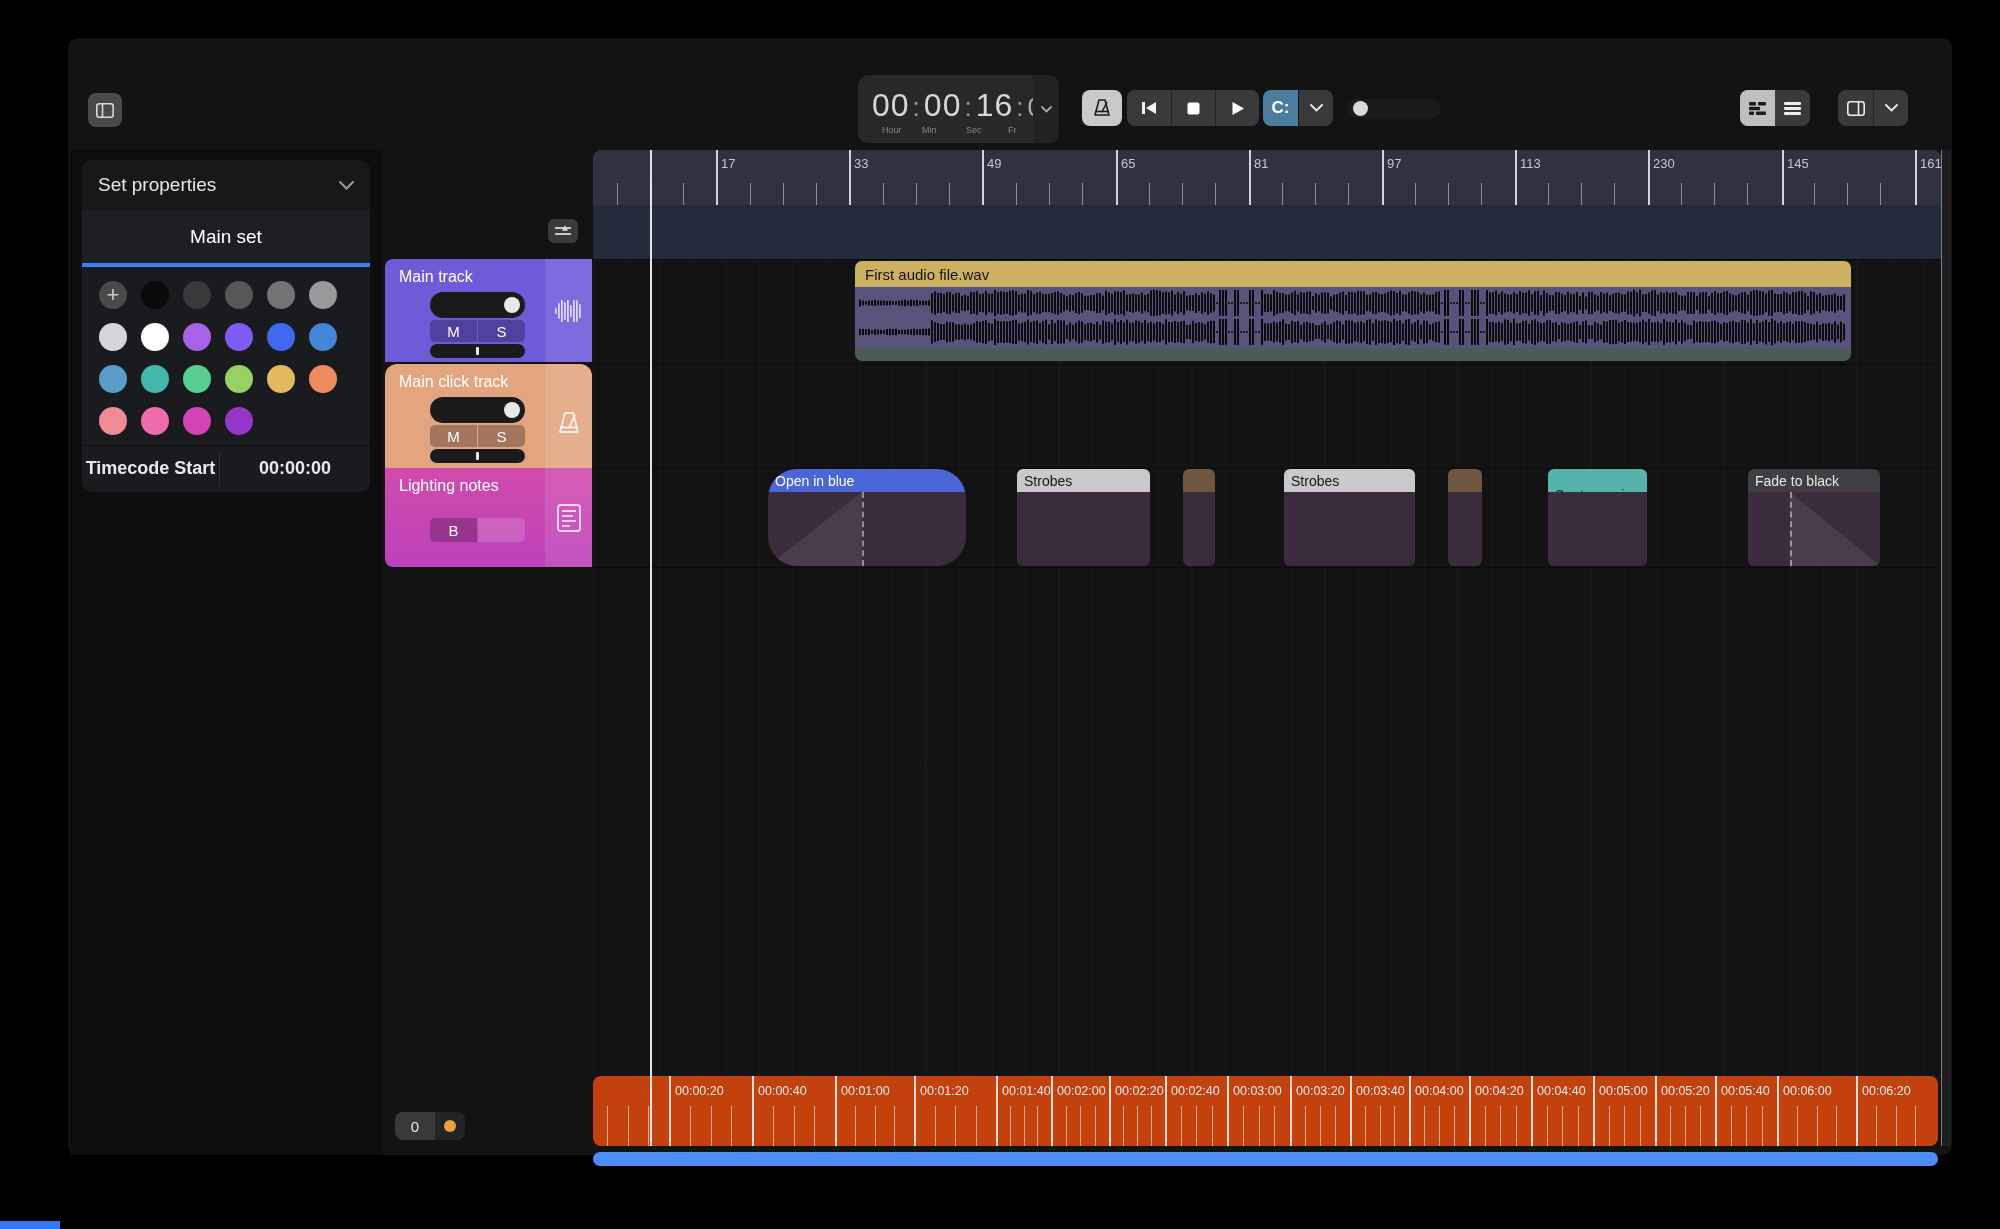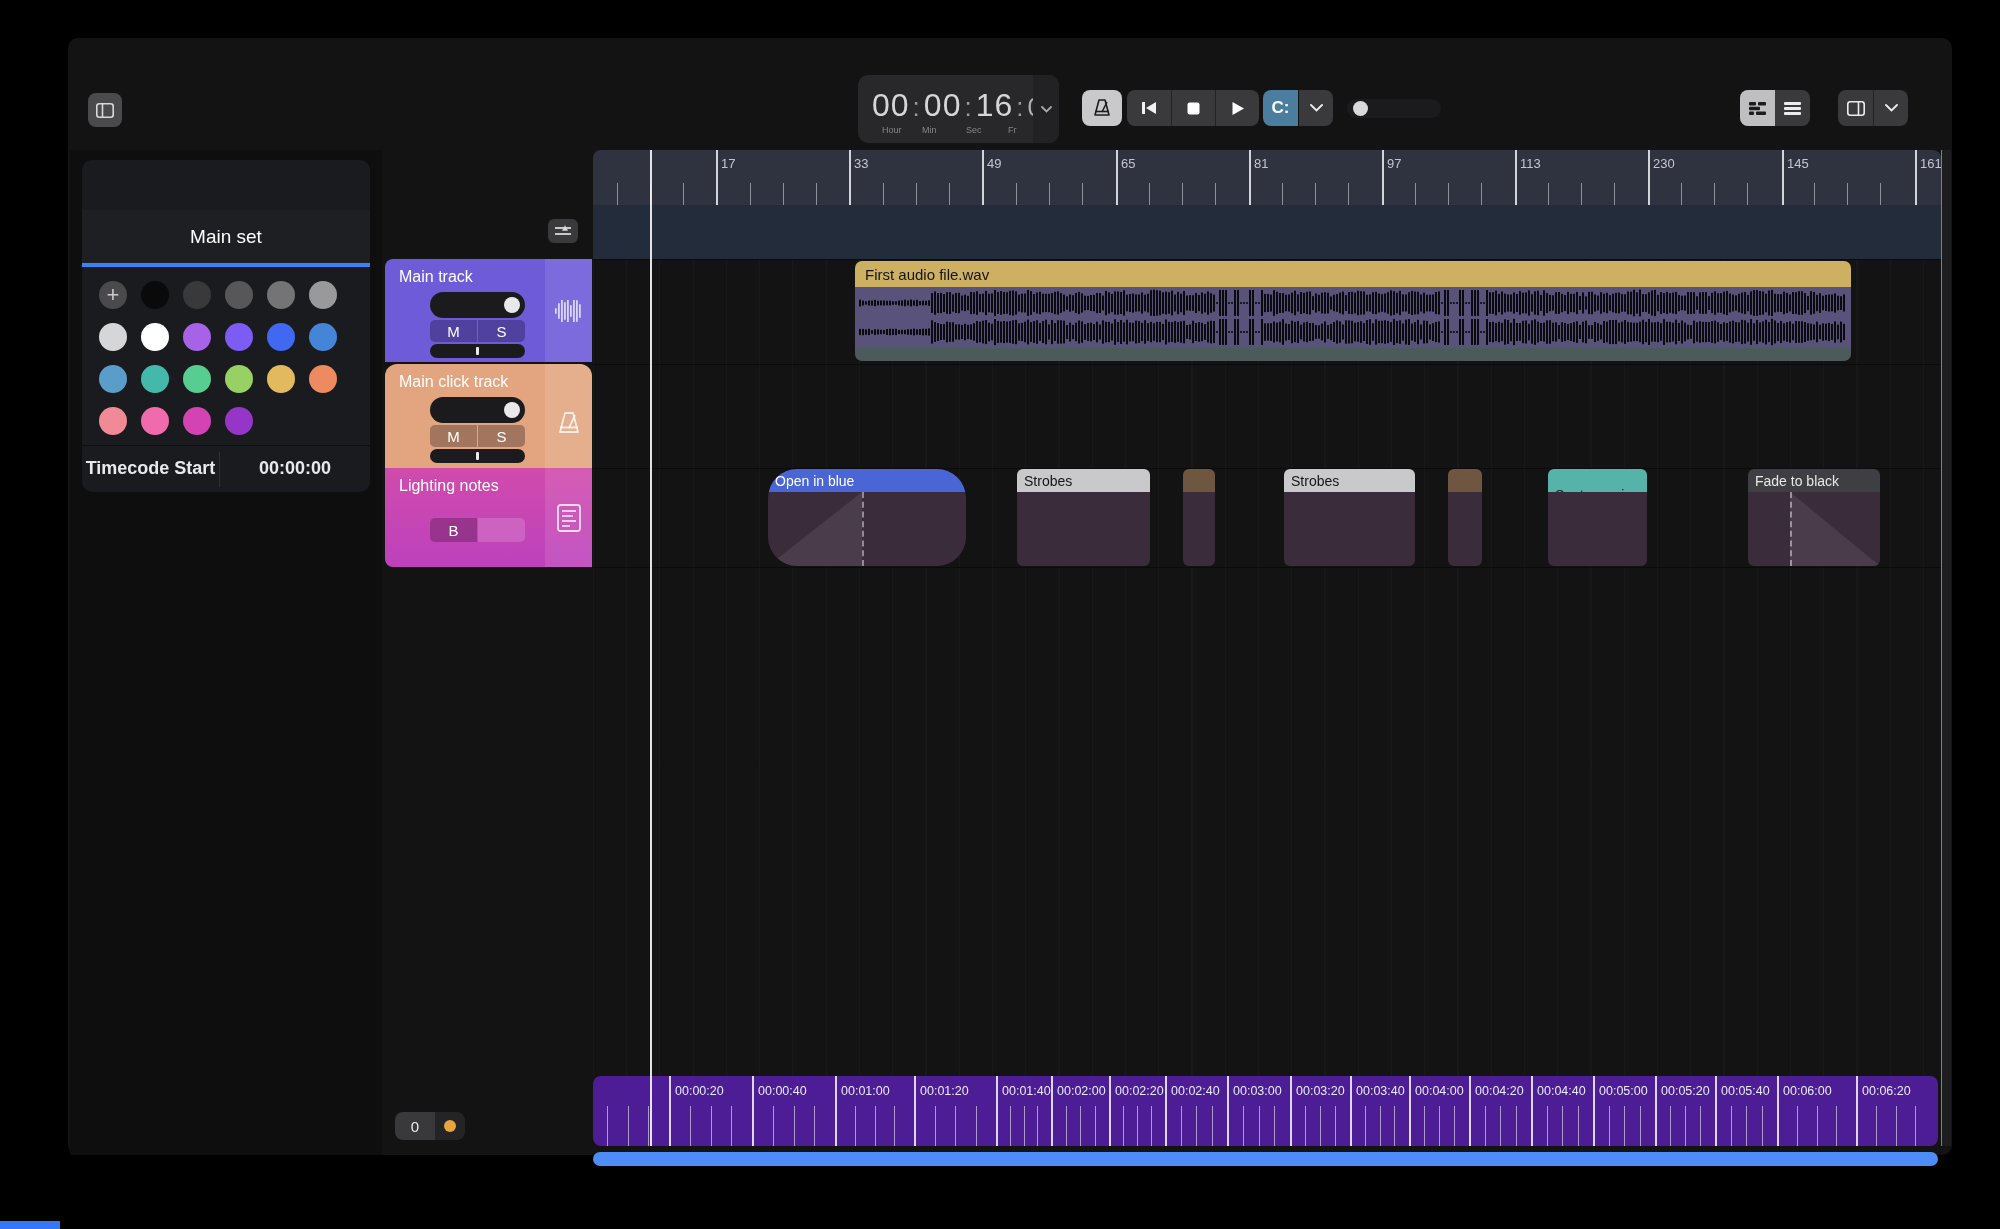--- a/index.html
+++ b/index.html
@@ -65,21 +65,21 @@
   #audio-clip .bd{position:absolute;left:0;right:0;top:26px;height:61px;}
   #audio-clip .ft{position:absolute;left:0;right:0;top:87px;bottom:0;}
   
   .lclip{position:absolute;top:469px;height:97px;border-radius:6px;overflow:hidden;}
   .lclip .hd{position:absolute;left:0;right:0;top:0;height:23px;display:flex;align-items:center;}
   .lclip .hd span{margin-left:7px;font-size:14px;white-space:nowrap;overflow:hidden;}
   .lclip .bd{position:absolute;left:0;right:0;top:23px;bottom:0;background:#3b2c3c;}
   .fade-wedge{position:absolute;background:rgba(255,255,255,0.08);}
   .dash-line{position:absolute;top:23px;bottom:0;width:0;border-left:2px dashed rgba(255,255,255,0.45);}
   
-  #obar{left:593px;top:1076px;width:1345px;height:70px;background:#4c1d95;border-radius:8px;overflow:hidden;}
+  #obar{left:593px;top:1076px;width:1345px;height:70px;background:#c2410c;border-radius:8px;overflow:hidden;}
   .ob-major{position:absolute;top:0;bottom:0;width:2px;background:rgba(255,255,255,0.82);}
   .ob-minor{position:absolute;top:30px;height:40px;width:1px;background:rgba(255,255,255,0.55);}
   .ob-label{position:absolute;top:8px;font-size:12.5px;color:#e7ebf3;}
   #scrollbar{left:593px;top:1152px;width:1345px;height:14px;border-radius:7px;background:#4e8cf8;}
   #playhead{left:650px;top:150px;width:2px;height:996px;background:rgba(243,243,247,0.92);z-index:30;}
   #end-gutter{left:1941px;top:150px;width:9px;height:996px;background:#1d1d20;border-left:1px solid rgba(225,225,232,0.5);}
   
   #counter{left:395px;top:1112px;width:70px;height:28px;border-radius:8px;overflow:hidden;display:flex;}
   #counter .num{width:40px;background:#39393b;color:#ececee;font-size:15px;display:flex;align-items:center;justify-content:center;}
   #counter .dotcell{flex:1;background:#242427;display:flex;align-items:center;justify-content:center;}
@@ -194,20 +194,26 @@
     <div class="cell" style="width:34px;">
       <svg width="13" height="8" viewBox="0 0 13 8">
         <polyline points="1,1 6.5,6.5 12,1" fill="none" stroke="#ececec" stroke-width="1.8" stroke-linecap="round"></polyline>
       </svg>
     </div>
   </div>
 
   <div class="abs" id="sidebar"></div>
 
   <div class="card" style="left:82px;top:160px;width:288px;height:332px;">
+    <div id="setprops-header">
+      <span>Set properties</span>
+      <svg class="chev-right" width="15" height="9" viewBox="0 0 15 9">
+        <polyline points="1,1 7.5,7.5 14,1" fill="none" stroke="#9a9a9e" stroke-width="2" stroke-linecap="round"></polyline>
+      </svg>
+    </div>
     <div id="setname-row">
       <span>Main set</span>
     </div>
     <div id="setname-underline"></div>
     <div id="palette">
         <div class="swatch" style="left: 17px; top: 121px; background: rgb(74, 74, 76); display: flex; align-items: center; justify-content: center; color: rgb(201, 201, 203); font-size: 22px; font-weight: 300;">
           <span>+</span>
         </div>
         <div class="swatch" style="left: 59px; top: 121px; background: rgb(10, 10, 10);"></div>
         <div class="swatch" style="left: 101px; top: 121px; background: rgb(57, 57, 59);"></div>

